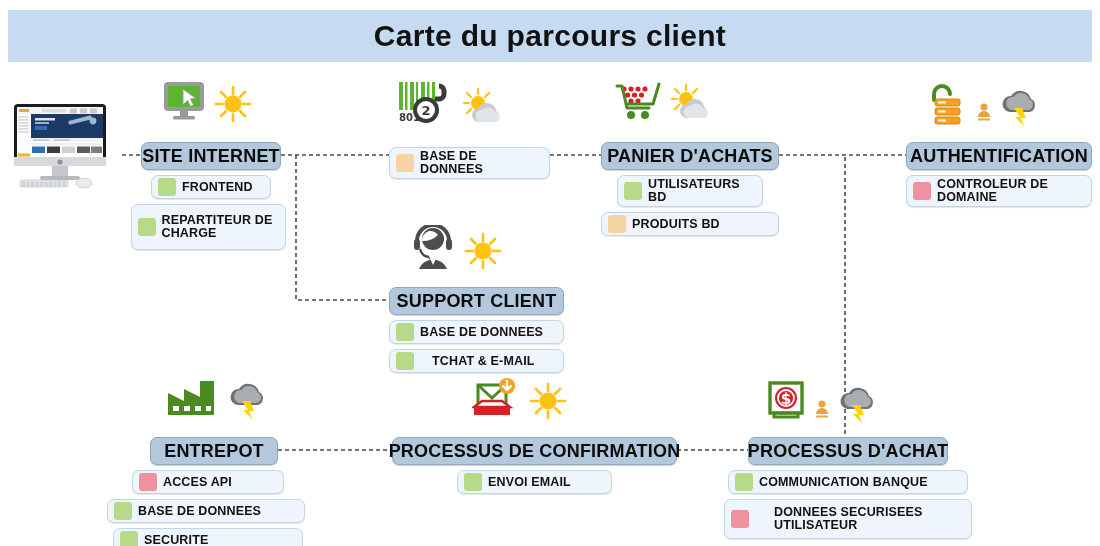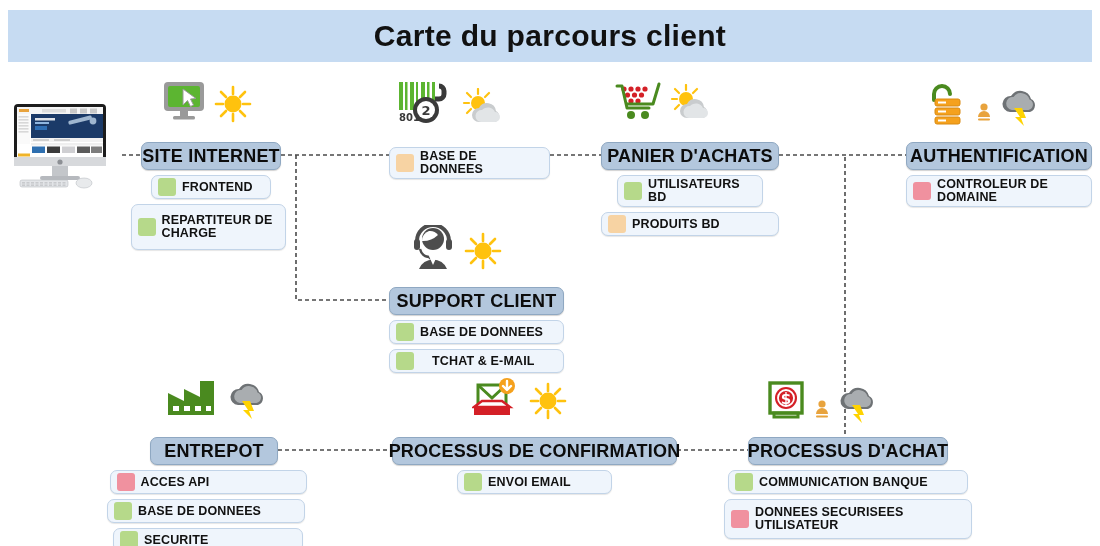--- a/index.html
+++ b/index.html
@@ -56,21 +56,21 @@
   }
   .chip.green{background:#b6d98a;}
   .chip.orange{background:#f7d3a3;}
   .chip.pink{background:#f0919f;}
   .row-label{
     flex:1;text-align:left;
     font-size:12.5px;font-weight:bold;color:#111;
     letter-spacing:.15px;line-height:13px;
   }
   .row.tall{min-height:46px;}
-  .row.tall2{min-height:40px;}
+  .row.tall2{min-height:40px;gap:19px;}
 
   
   .icons{
     position:absolute;display:flex;align-items:flex-end;gap:6px;
   }
   .icons svg{display:block;}
 
   
   .photo{position:absolute;left:2px;top:100px;width:120px;height:95px;}
 </style>
@@ -428,21 +428,21 @@
           <path d="M12 28 a8 8 0 0 1 1-16 a11 11 0 0 1 20 3 a7 7 0 0 1 -1 13 Z" fill="#6e7275"></path>
           <path d="M14 26 a6.5 6.5 0 0 1 1.5-13 a9 9 0 0 1 16 2.5 a5.5 5.5 0 0 1 -1 10.5 Z" fill="#a9adb0"></path>
           <path d="M24 24 L16 24 L22 33 L17 33 L26 42 L23 34 L28 34 Z" fill="#ffd300"></path>
         </svg>
       </span>
     </div>
     <div class="node-head">
       <span>ENTREPOT</span>
     </div>
     <div class="rows">
-      <div class="row" style="width:197px;margin-left:-12px;">
+      <div class="row" style="width:152px;margin-left:-12px;">
         <span class="chip pink"></span>
         <span class="row-label">ACCES API</span>
       </div>
       <div class="row" style="width:198px;margin-left:-16px;">
         <span class="chip green"></span>
         <span class="row-label">BASE DE DONNEES</span>
       </div>
       <div class="row" style="width:190px;margin-left:-12px;">
         <span class="chip green"></span>
         <span class="row-label">SECURITE</span>

